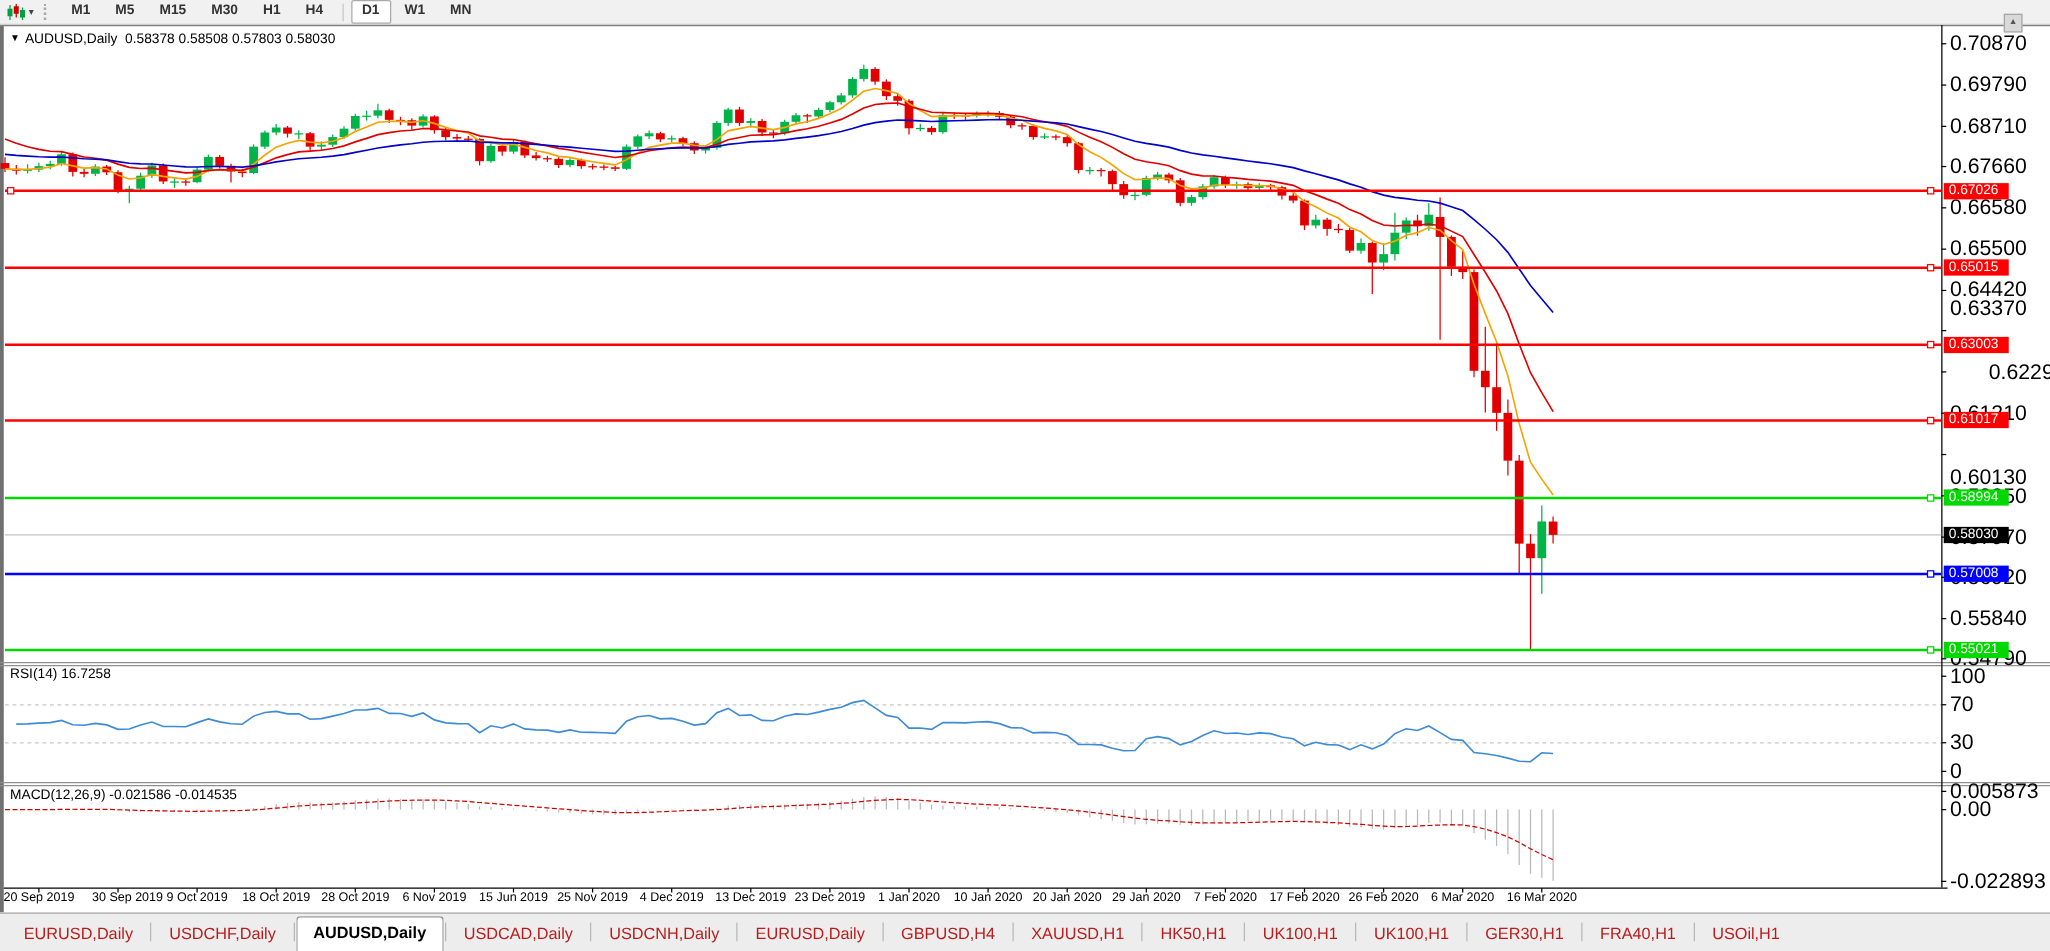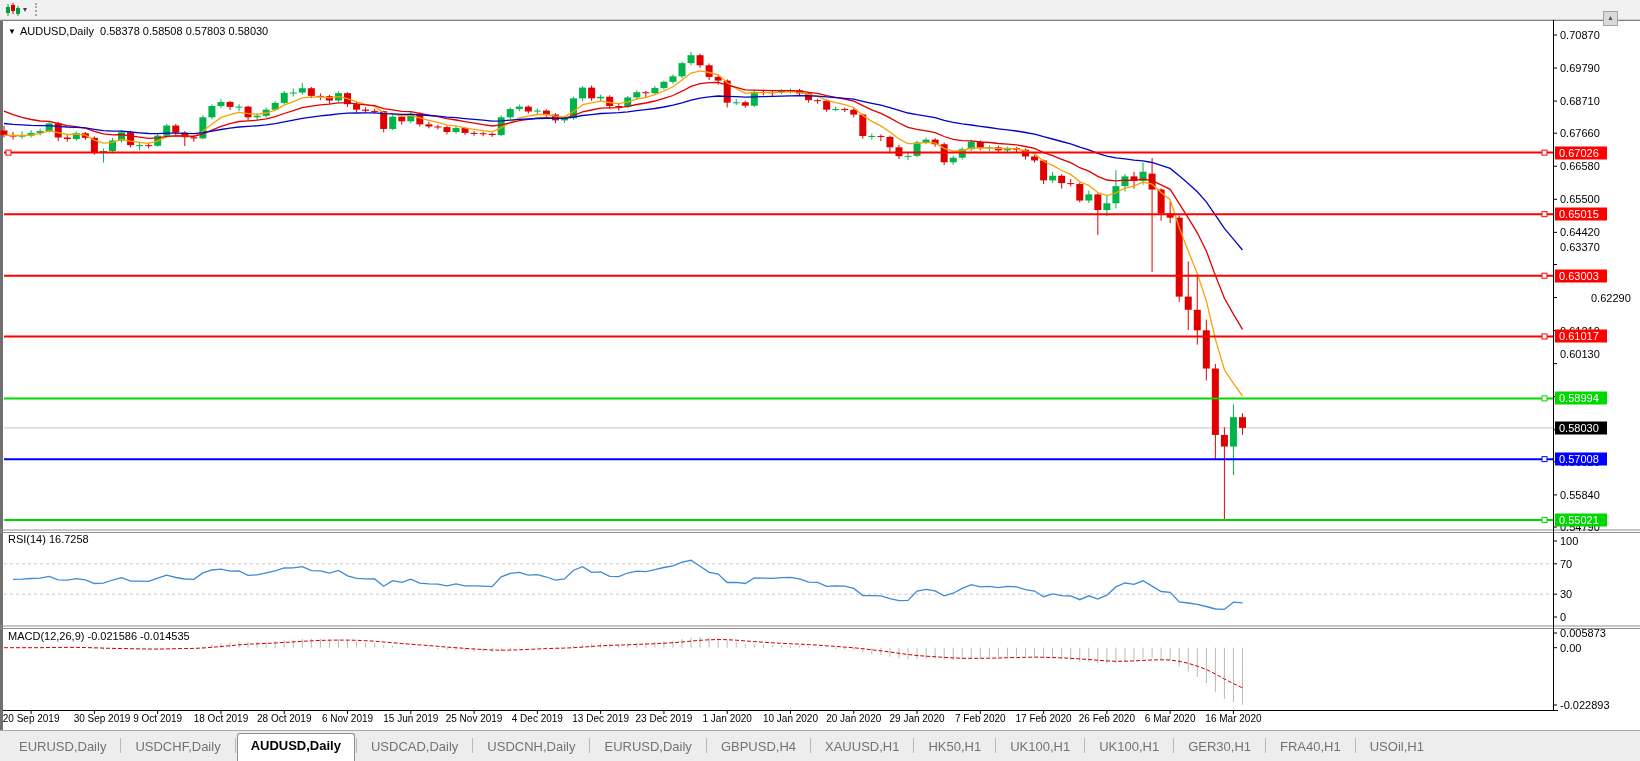--- a/index.html
+++ b/index.html
@@ -15,30 +15,30 @@
           line-height:13px;border:1px solid transparent;border-radius:2px;cursor:pointer;}
   .tf-btn.active{background:#ffffff;border:1px solid #aaa;}
   .tb-sep{width:1px;height:14px;background:#c6c6c6;margin:0 5px;}
   
   #chart-svg{position:absolute;left:0;top:0;z-index:1;}
   
   .lbl-layer{position:absolute;left:0;top:0;width:1376px;height:761px;z-index:2;pointer-events:none;}
   .symbol-info{position:absolute;left:8px;top:25px;font-size:11px;color:#000;white-space:pre;}
   .symbol-info .arr{font-size:8px;vertical-align:1px;margin-right:4px;color:#000;}
   .pane-label{position:absolute;left:8px;font-size:11px;color:#000;}
-  .tick-label{position:absolute;left:1560px;font-size:11px;color:#000;height:12px;line-height:12px;transform:translateY(-50%);}
+  .tick-label{position:absolute;left:1560px;font-size:17px;color:#000;height:12px;line-height:12px;transform:translateY(-50%);}
   .price-badge{position:absolute;left:1555px;font-size:11px;color:#fff;height:13px;line-height:13px;
                padding:0 4px;min-width:44px;transform:translateY(-50%);}
   .date-label{position:absolute;top:713px;font-size:10px;color:#000;transform:translateX(-50%);white-space:nowrap;}
   .mini-btn{position:absolute;right:22px;top:11px;width:13px;height:13px;background:#d9d9d9;border:1px solid #a6a6a6;
             font-size:7px;color:#555;text-align:center;line-height:12px;z-index:6;cursor:pointer;}
   
   .tabbar{position:absolute;left:0;bottom:0;width:1640px;height:31px;background:#ededed;
           border-top:1px solid #a8a8a8;display:flex;align-items:flex-end;z-index:4;padding-left:6px;box-sizing:border-box;}
-  .tab{font-size:13px;color:#737373;padding:5px 13px 7px 13px;cursor:pointer;white-space:nowrap;}
+  .tab{font-size:13px;color:#b91c1c;padding:5px 13px 7px 13px;cursor:pointer;white-space:nowrap;}
   .tab.active{background:#fff;border:1px solid #8f8f8f;border-bottom:none;border-radius:3px 3px 0 0;
               color:#000;font-weight:700;padding:4px 13px 8px 13px;}
   .tab-sep{width:1px;height:15px;background:#b8b8b8;margin:0 1px 8px 1px;align-self:flex-end;}
   .tab-arrows{position:absolute;right:10px;bottom:9px;font-size:9px;color:#555;letter-spacing:8px;cursor:pointer;}
 </style>
 </head>
 <body>
 
 <div class="screen">
 
@@ -48,20 +48,32 @@
         <line x1="3" y1="1" x2="3" y2="13" stroke="#00a040" stroke-width="1"></line>
         <rect x="1" y="4" width="4" height="6" fill="#00a040"></rect>
         <line x1="8" y1="0" x2="8" y2="11" stroke="#d00000" stroke-width="1"></line>
         <rect x="6" y="2" width="4" height="6" fill="#d00000"></rect>
         <line x1="13" y1="3" x2="13" y2="13" stroke="#00a040" stroke-width="1"></line>
         <rect x="11" y="5" width="4" height="6" fill="#00a040"></rect>
       </svg>
       <span class="caret">▾</span>
     </div>
     <div class="tb-grip"></div>
+    <div id="tf-buttons" style="display:flex;align-items:center;">
+        <div class="tf-btn">M1</div>
+        <div class="tf-btn">M5</div>
+        <div class="tf-btn">M15</div>
+        <div class="tf-btn">M30</div>
+        <div class="tf-btn">H1</div>
+        <div class="tf-btn">H4</div>
+        <div class="tb-sep"></div>
+        <div class="tf-btn active">D1</div>
+        <div class="tf-btn">W1</div>
+        <div class="tf-btn">MN</div>
+      </div>
   </div>
 
   <div class="mini-btn">▲</div>
 
   <svg id="chart-svg" width="1640" height="761" viewBox="0 0 1640 761">
       <g>
         <rect x="0" y="20" width="3" height="710" fill="#707070"></rect>
         <line x1="0" y1="20.5" x2="1640" y2="20.5" stroke="#808080"></line>
         <line x1="0" y1="530" x2="1640" y2="530" stroke="#909090"></line>
         <line x1="0" y1="532.5" x2="1640" y2="532.5" stroke="#909090"></line>
@@ -574,21 +586,21 @@
         <div class="tick-label" style="top: 35.0042px;">0.70870</div>
         <div class="tick-label" style="top: 68.0501px;">0.69790</div>
         <div class="tick-label" style="top: 101.096px;">0.68710</div>
         <div class="tick-label" style="top: 133.224px;">0.67660</div>
         <div class="tick-label" style="top: 166.27px;">0.66580</div>
         <div class="tick-label" style="top: 199.316px;">0.65500</div>
         <div class="tick-label" style="top: 232.362px;">0.64420</div>
         <div class="tick-label" style="top: 247px;">0.63370</div>
         <div class="tick-label" style="top: 297.535px; padding-left: 31px;">0.62290</div>
         <div class="tick-label" style="top: 330.581px;">0.61210</div>
-        <div class="tick-label" style="top: 354px; text-align: right;">0.60130</div>
+        <div class="tick-label" style="top: 382px; text-align: right;">0.60130</div>
         <div class="tick-label" style="top: 396.673px;">0.59050</div>
         <div class="tick-label" style="top: 429.719px;">0.57970</div>
         <div class="tick-label" style="top: 461.847px;">0.56920</div>
         <div class="tick-label" style="top: 494.893px;">0.55840</div>
         <div class="tick-label" style="top: 527.021px;">0.54790</div>
         <div class="tick-label" style="top: 541px;">100</div>
         <div class="tick-label" style="top: 563.8px;">70</div>
         <div class="tick-label" style="top: 594.2px;">30</div>
         <div class="tick-label" style="top: 617px;">0</div>
         <div class="tick-label" style="top: 633px;">0.005873</div>

